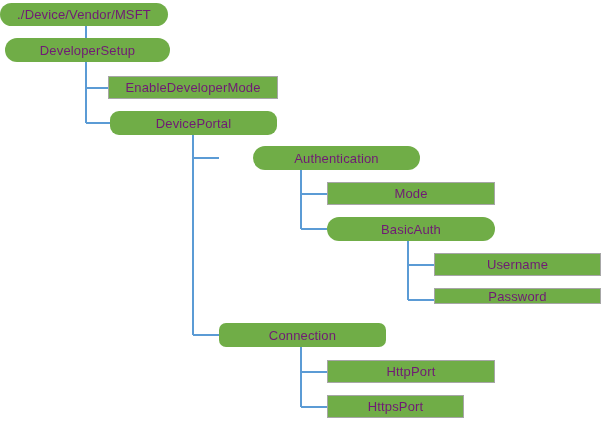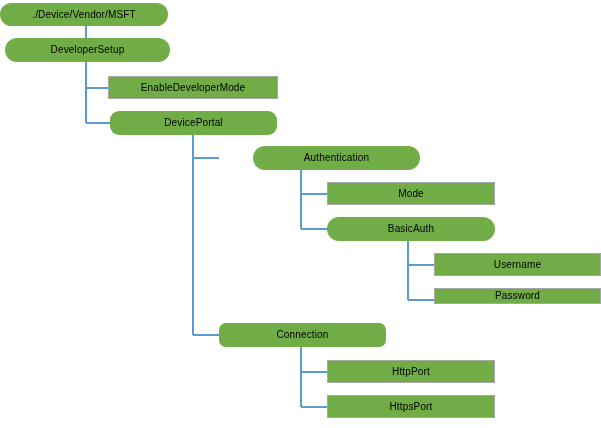--- a/index.html
+++ b/index.html
@@ -23,22 +23,22 @@
     width: 601px;
     height: 428px;
     pointer-events: none;
   }
   .node {
     position: absolute;
     box-sizing: border-box;
     display: flex;
     align-items: center;
     justify-content: center;
-    color: #000000;
-    font-size: 10px;
+    color: #701a75;
+    font-size: 13px;
     font-weight: 400;
     letter-spacing: 0.15px;
     line-height: 1;
     white-space: nowrap;
     text-align: center;
     overflow: hidden;
   }
   .node-rounded {
     background: #70AD47;
     border-radius: 999px;
@@ -103,18 +103,18 @@
       </div>
       <div class="node node-rect" style="left: 434px; top: 288px; width: 167px; height: 16px;">
         <span class="node-label">Password</span>
       </div>
       <div class="node node-rounded" style="left: 219px; top: 323px; width: 167px; height: 24px; border-radius: 7px;">
         <span class="node-label">Connection</span>
       </div>
       <div class="node node-rect" style="left: 327px; top: 360px; width: 168px; height: 23px;">
         <span class="node-label">HttpPort</span>
       </div>
-      <div class="node node-rect" style="left: 327px; top: 395px; width: 168px; height: 23px;">
+      <div class="node node-rect" style="left: 327px; top: 395px; width: 137px; height: 23px;">
         <span class="node-label">HttpsPort</span>
       </div>
     </div>
 
 </div>
 
 </body></html>

